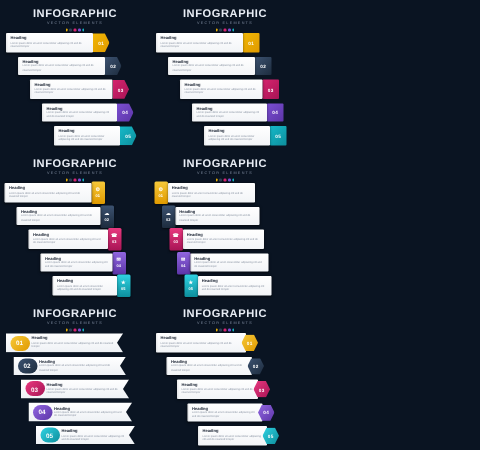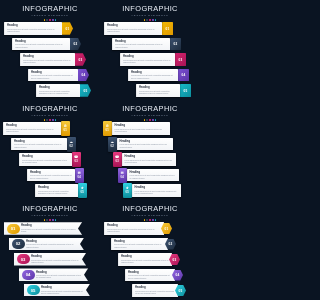--- a/index.html
+++ b/index.html
@@ -9,21 +9,21 @@
     font-family:"Liberation Sans", sans-serif;
     overflow:hidden;
   }
   .sheet { width:200px; height:300px; display:grid;
            grid-template-columns:100px 100px;
            grid-template-rows:100px 100px 100px; }
   .panel { position:relative; width:100px; height:100px; overflow:hidden; background:#0a1422; }
 
   
   .hdr { position:absolute; top:5px; left:0; width:100%; text-align:center; }
-  .hdr-title { font-size:7.4px; font-weight:normal; letter-spacing:.4px; color:#e8edf5; line-height:8px; }
+  .hdr-title { font-size:7.4px; font-weight:bold; letter-spacing:.4px; color:#e8edf5; line-height:8px; }
   .hdr-sub { font-size:2.5px; letter-spacing:.85px; color:#7d8a9e; line-height:4px; margin-top:.5px; }
   .hdr-dots { margin-top:1.5px; display:flex; justify-content:center; gap:1.2px; }
   .hdr-dots i { width:1.6px; height:1.6px; border-radius:50%; display:block; }
 
   
   .rows { position:absolute; left:0; top:22px; width:100%; }
   .row { position:relative; height:13px; margin-bottom:2.5px; display:flex; align-items:center; }
   .card {
     background:linear-gradient(180deg,#ffffff 0%,#f2f4f7 100%);
     height:12.5px; border-radius:.6px;

